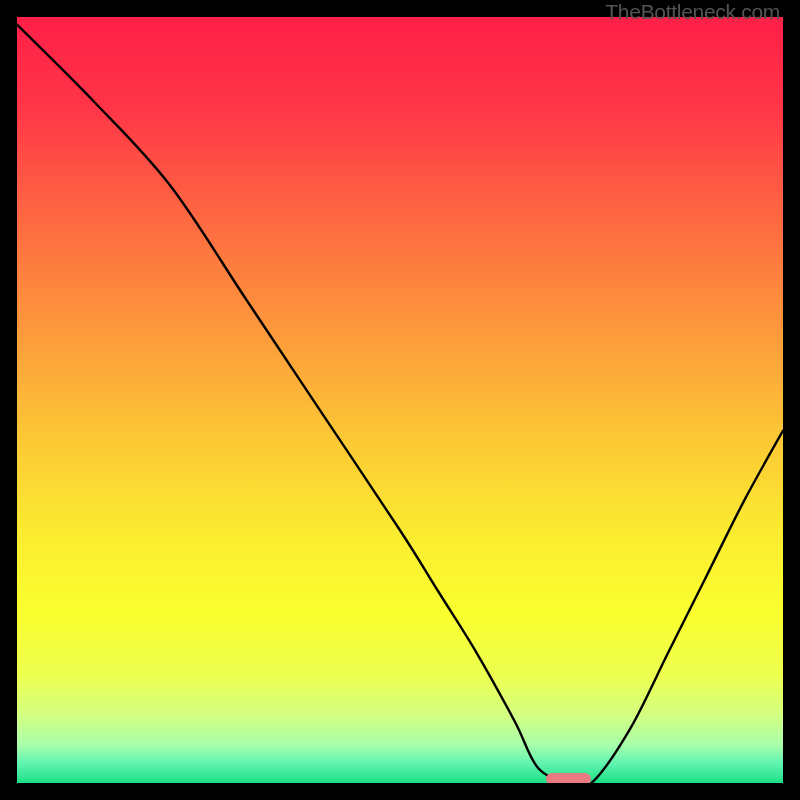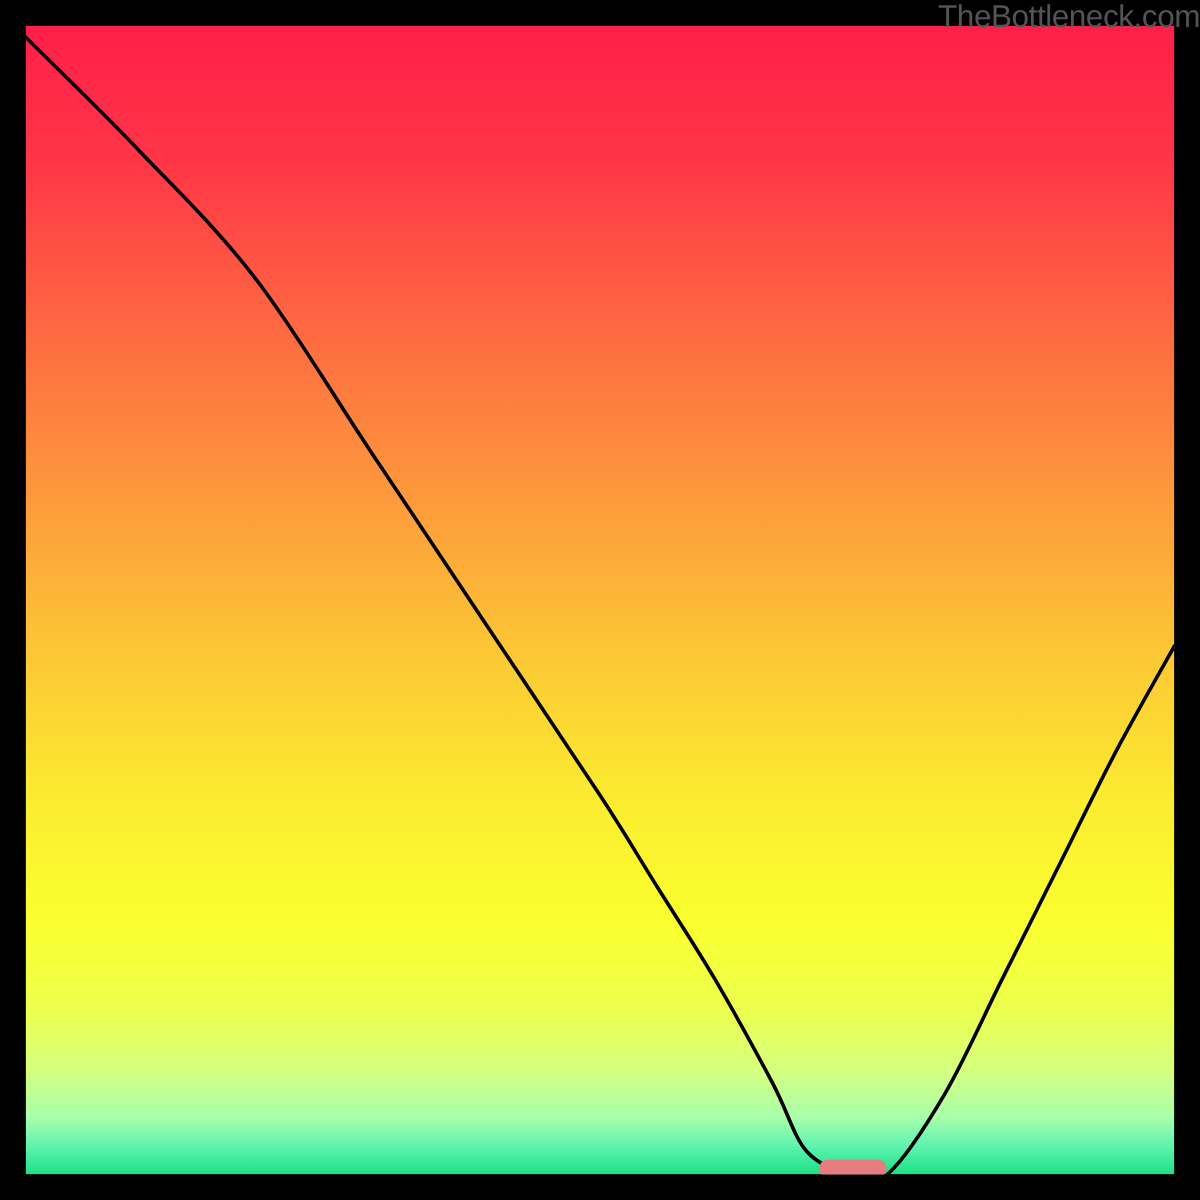--- a/index.html
+++ b/index.html
@@ -26,21 +26,21 @@
   .gradient-bg {
     position: absolute;
     left: 0;
     top: 0;
     width: 100%;
     height: 100%;
   }
   .watermark {
     position: absolute;
     top: 0px;
-    right: 0;
+    right: 20px;
     color: #545454;
     font-family: Arial, Helvetica, sans-serif;
     font-size: 21px;
     font-weight: normal;
     letter-spacing: -0.3px;
   }
   .curve-svg {
     position: absolute;
     left: 0;
     top: 0;

